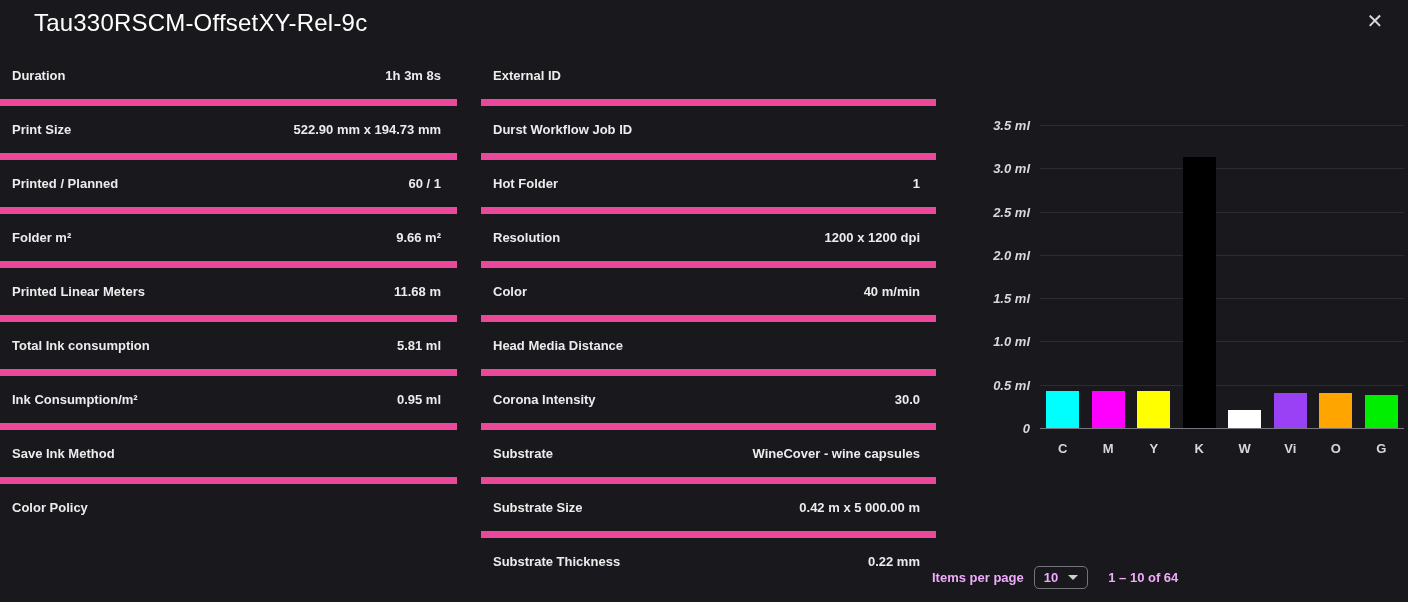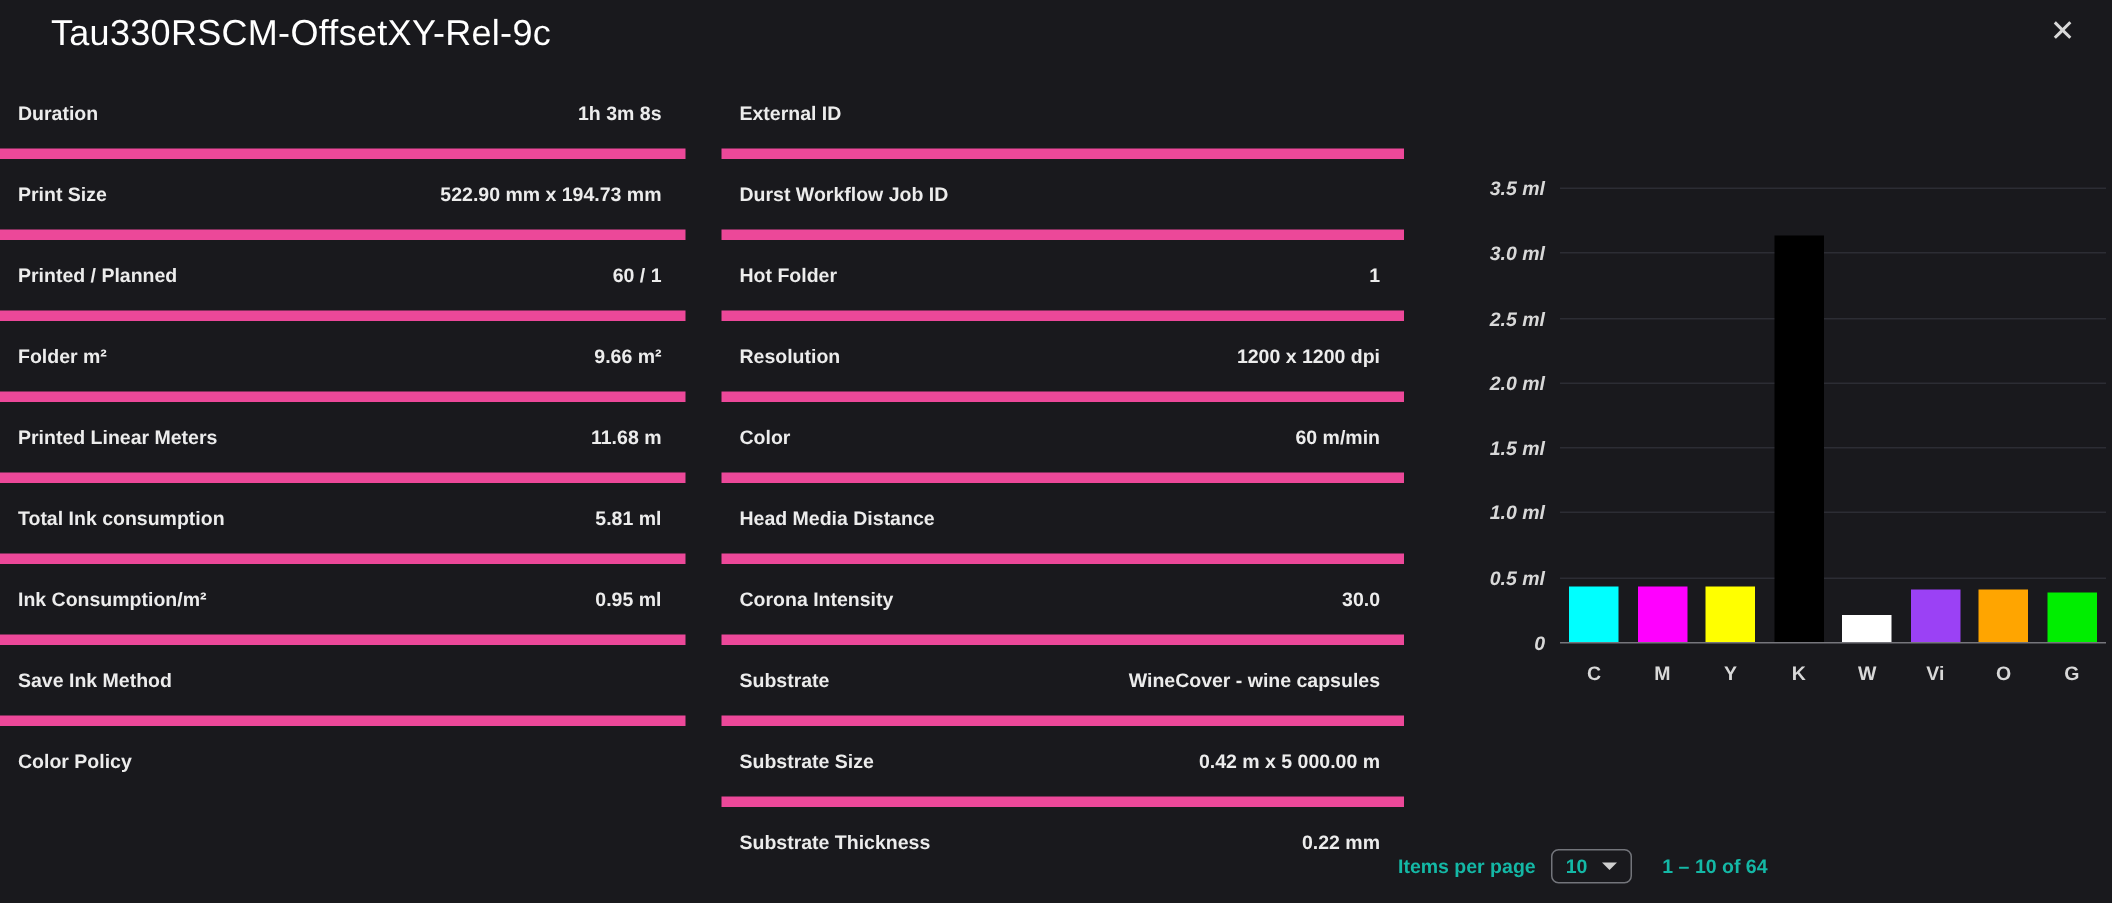--- a/index.html
+++ b/index.html
@@ -36,21 +36,21 @@
     position:absolute;left:0;width:70px;text-align:right;
     font-size:13px;font-weight:700;color:#d8d8d8;line-height:17px;font-style:italic;
   }
   .bar{position:absolute;bottom:1px;}
   .xlabel{
     position:absolute;text-align:center;font-size:13px;font-weight:700;color:#d8d8d8;
   }
   
   .paginator{
     position:absolute;left:932px;top:560px;height:34px;
-    display:flex;align-items:center;font-size:13px;color:#14b8a6;font-weight:700;
+    display:flex;align-items:center;font-size:13px;color:#f0abfc;font-weight:700;
   }
   .select{
     display:flex;align-items:center;gap:10px;border:1px solid #73757b;
     border-radius:5px;padding:3px 9px;margin:0 20px 0 10px;cursor:pointer;
   }
   .caret{
     width:0;height:0;border-left:5px solid transparent;
     border-right:5px solid transparent;border-top:5px solid #cfcfcf;
   }
   .range{}
@@ -118,21 +118,21 @@
   <div class="row">
     <span class="rlabel">Hot Folder</span>
     <span class="rvalue">1</span>
   </div>
   <div class="row">
     <span class="rlabel">Resolution</span>
     <span class="rvalue">1200 x 1200 dpi</span>
   </div>
   <div class="row">
     <span class="rlabel">Color</span>
-    <span class="rvalue">60 m/min</span>
+    <span class="rvalue">40 m/min</span>
   </div>
   <div class="row">
     <span class="rlabel">Head Media Distance</span>
     <span class="rvalue"></span>
   </div>
   <div class="row">
     <span class="rlabel">Corona Intensity</span>
     <span class="rvalue">30.0</span>
   </div>
   <div class="row">

